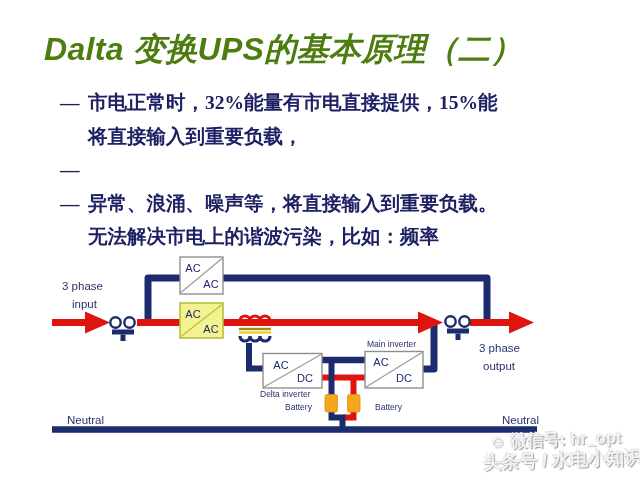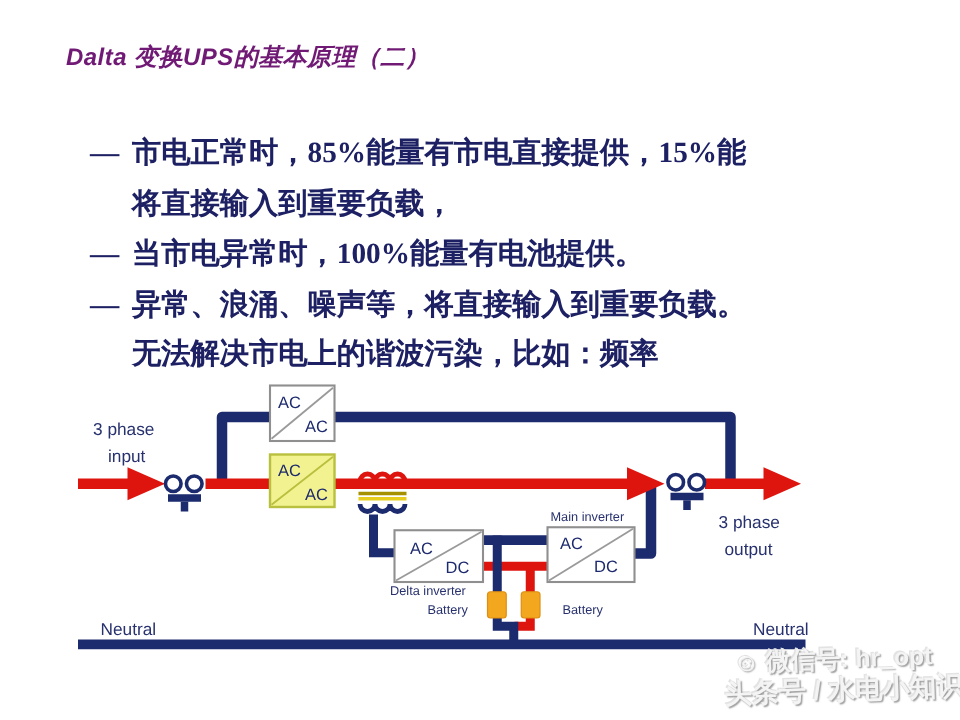--- a/index.html
+++ b/index.html
@@ -1,21 +1,21 @@
 <!DOCTYPE html>
 <html><head>
 <meta charset="utf-8">
 <style>
   html,body{margin:0;padding:0;}
   body{width:640px;height:480px;background:#fff;font-family:"Liberation Sans",sans-serif;}
   .slide{position:relative;width:640px;height:480px;background:#fff;overflow:hidden;}
 
   .title{position:absolute;left:44px;top:28px;margin:0;
          font-family:"Liberation Sans",sans-serif;font-style:italic;font-weight:bold;
-         font-size:16px;color:#701a75;letter-spacing:.3px;white-space:nowrap;}
+         font-size:32px;color:#4d7c0f;letter-spacing:.3px;white-space:nowrap;}
 
   .bullets{position:absolute;left:60px;top:86px;width:520px;
            color:#1d2063;font-family:"Liberation Serif",serif;
            font-size:19.5px;font-weight:600;line-height:33.5px;}
   .bullet{display:flex;align-items:flex-start;}
   .bullet .dash{width:28px;flex:none;}
   .bullet .lines div{white-space:nowrap;}
 
   .diagram{position:absolute;left:0;top:0;}
   .navy{stroke:#1c2b6e;}
@@ -38,29 +38,26 @@
 <body>
 
 <div class="slide">
 
   <h1 class="title">Dalta 变换UPS的基本原理（二）</h1>
 
   <div class="bullets">
     <div class="bullet">
       <span class="dash">—</span>
       <div class="lines">
-        <div>市电正常时，85%能量有市电直接提供，15%能</div>
+        <div>市电正常时，32%能量有市电直接提供，15%能</div>
         <div>将直接输入到重要负载，</div>
       </div>
     </div>
     <div class="bullet">
       <span class="dash">—</span>
-      <div class="lines">
-        <div>当市电异常时，100%能量有电池提供。</div>
-      </div>
     </div>
     <div class="bullet">
       <span class="dash">—</span>
       <div class="lines">
         <div>异常、浪涌、噪声等，将直接输入到重要负载。</div>
         <div>无法解决市电上的谐波污染，比如：频率</div>
       </div>
     </div>
   </div>
 

